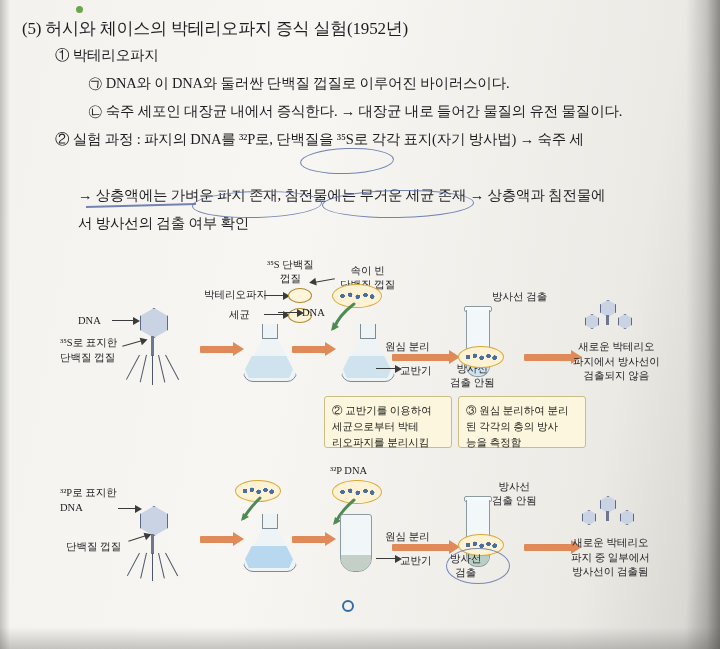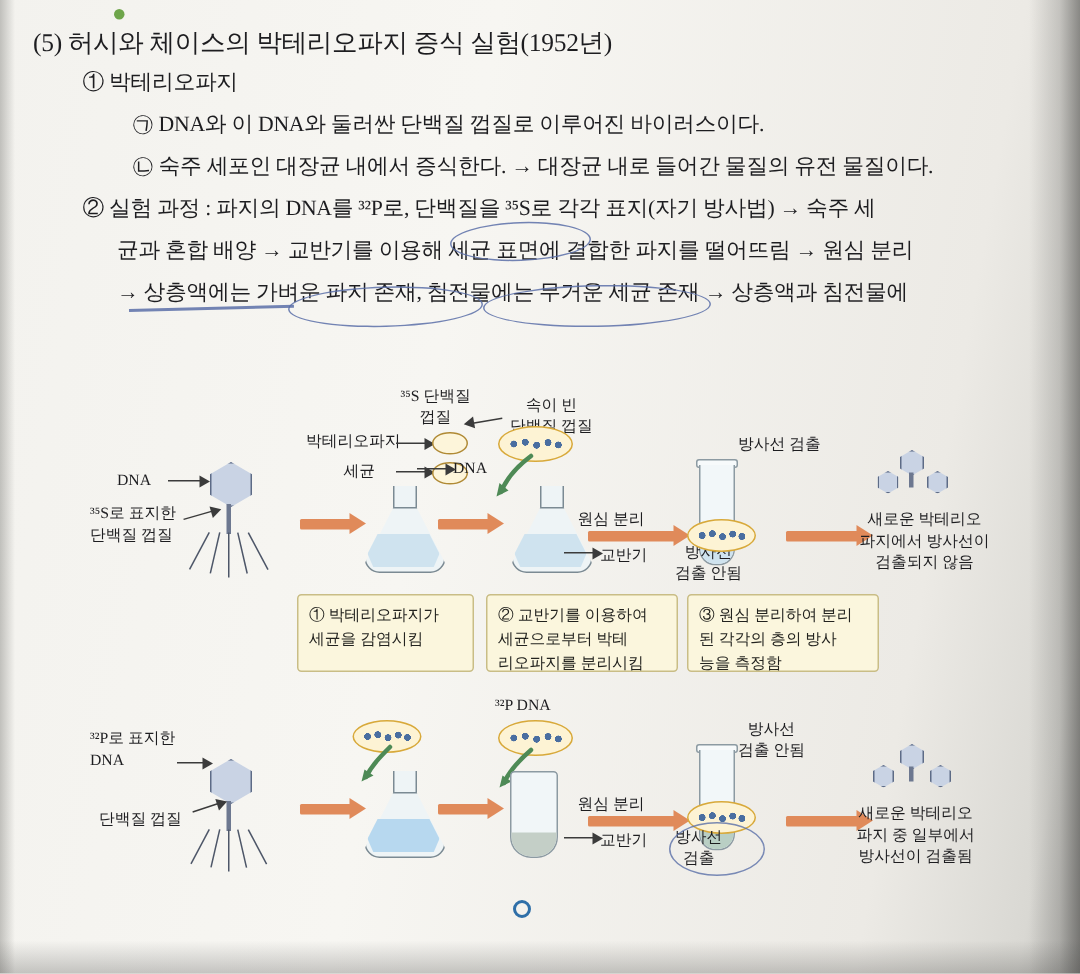--- a/index.html
+++ b/index.html
@@ -293,22 +293,22 @@
   <div class="page-edge-left"></div>
   <div class="green-dot"></div>
 
   <div class="content">
 
     <div class="tx line-title">(5) 허시와 체이스의 박테리오파지 증식 실험(1952년)</div>
     <div class="tx l1">① 박테리오파지</div>
     <div class="tx l2">㉠ DNA와 이 DNA와 둘러싼 단백질 껍질로 이루어진 바이러스이다.</div>
     <div class="tx l3">㉡ 숙주 세포인 대장균 내에서 증식한다. → 대장균 내로 들어간 물질의 유전 물질이다.</div>
     <div class="tx l4">② 실험 과정 : 파지의 DNA를 ³²P로, 단백질을 ³⁵S로 각각 표지(자기 방사법) → 숙주 세</div>
-    <div class="tx l5">균과 혼합 배양 → 교반기를 이용해 세균 표면에 결합한 파지를 떨어뜨림 → 원심 분리</div>
     <div class="tx l6">→ 상층액에는 가벼운 파지 존재, 침전물에는 무거운 세균 존재 → 상층액과 침전물에</div>
+    <div class="tx l7">서 방사선의 검출 여부 확인</div>
 
     <div class="ellipse el-1"></div>
     <div class="ellipse el-2"></div>
     <div class="ellipse el-3"></div>
     <div class="pen-line pl-1"></div>
 
     <div class="diagram">
 
       <div class="phage-head" style="left:100px; top:50px;"></div>
       <div class="phage-tail" style="left:111px; top:78px;"></div>
@@ -385,22 +385,20 @@
       <div class="arrow-or" style="left:484px; top:96px; width:48px;"></div>
 
       <div class="phage-head" style="left:560px; top:42px; width:14px; height:15px;"></div>
       <div class="phage-tail" style="left:566px; top:57px; height:10px;"></div>
       <div class="phage-head" style="left:545px; top:56px; width:12px; height:13px;"></div>
       <div class="phage-head" style="left:578px; top:56px; width:12px; height:13px;"></div>
       <div class="dlabel c" style="left:533px; top:82px; white-space:pre-line; line-height:1.4;">새로운 박테리오
 파지에서 방사선이
 검출되지 않음</div>
 
-      <div class="note" style="left:158px; top:138px; width:118px; height:52px;">① 박테리오파지가
-   세균을 감염시킴</div>
       <div class="note" style="left:284px; top:138px; width:128px; height:52px;">② 교반기를 이용하여
    세균으로부터 박테
    리오파지를 분리시킴</div>
       <div class="note" style="left:418px; top:138px; width:128px; height:52px;">③ 원심 분리하여 분리
    된 각각의 층의 방사
    능을 측정함</div>
 
       <div class="phage-head" style="left:100px; top:248px;"></div>
       <div class="phage-tail" style="left:111px; top:276px;"></div>
       <div class="leg" style="left:99px; top:295px; height:26px; transform:rotate(28deg);"></div>

